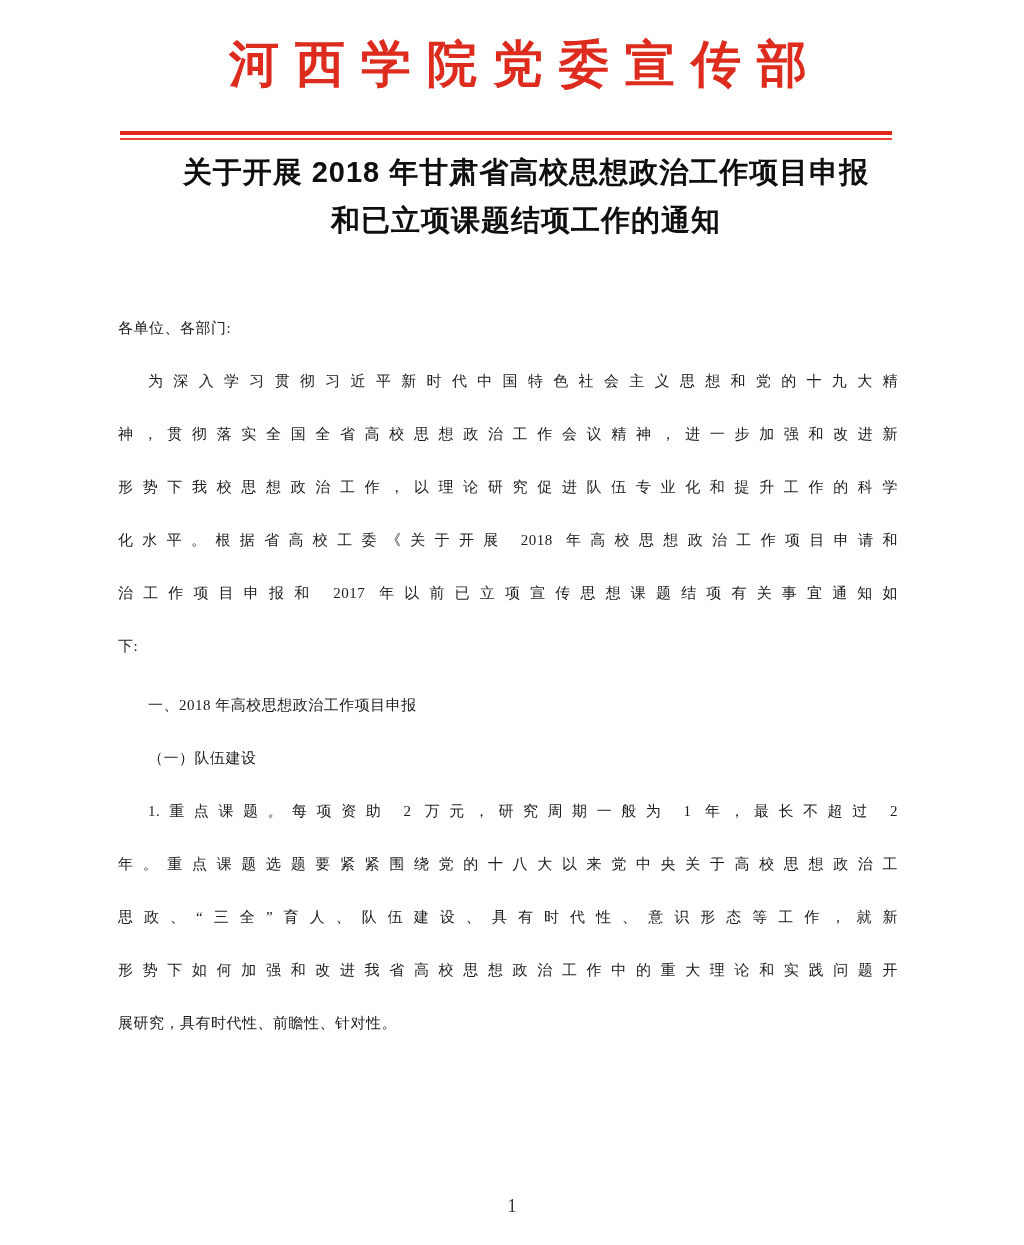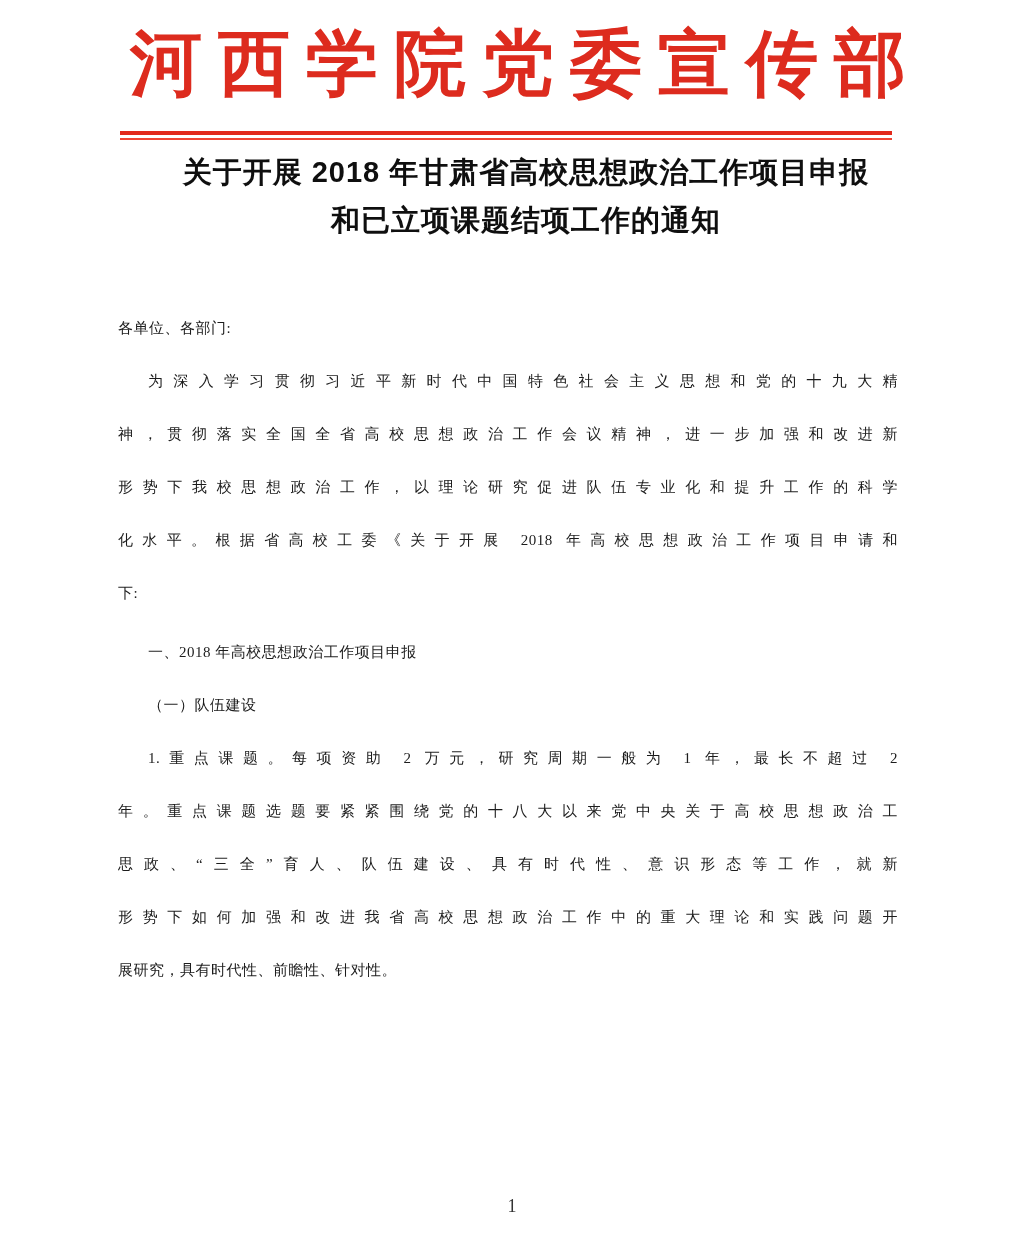--- a/index.html
+++ b/index.html
@@ -17,21 +17,21 @@
     overflow: hidden;
   }
   
   .org-header {
     position: absolute;
     top: 22px;
     left: 0;
     right: 0;
     text-align: center;
     font-family: "Liberation Serif", "DejaVu Serif", serif;
-    font-size: 72px;
+    font-size: 50px;
     font-weight: bold;
     color: #dd2b1e;
     letter-spacing: 16px;
     padding-left: 28px; 
     line-height: 84px;
     white-space: nowrap;
   }
   
   .rule-thick {
     position: absolute;
@@ -122,20 +122,21 @@
     <div class="t-line">关于开展 2018 年甘肃省高校思想政治工作项目申报</div>
     <div class="t-line">和已立项课题结项工作的通知</div>
   </div>
 
   <div class="doc-body">
     <div class="line">各单位、各部门:</div>
     <div class="line indent fill">为深入学习贯彻习近平新时代中国特色社会主义思想和党的十九大精</div>
     <div class="line fill">神，贯彻落实全国全省高校思想政治工作会议精神，进一步加强和改进新</div>
     <div class="line fill">形势下我校思想政治工作，以理论研究促进队伍专业化和提升工作的科学</div>
     <div class="line fill">化水平。根据省高校工委《关于开展 2018 年高校思想政治工作项目申请和</div>
+    <div class="line fill">治工作项目申报和 2017 年以前已立项宣传思想课题结项有关事宜通知如</div>
     <div class="line">下:</div>
     <div class="line indent sec-gap">一、2018 年高校思想政治工作项目申报</div>
     <div class="line indent">（一）队伍建设</div>
     <div class="line indent fill">1.重点课题。每项资助 2 万元，研究周期一般为 1 年，最长不超过 2</div>
     <div class="line fill">年。重点课题选题要紧紧围绕党的十八大以来党中央关于高校思想政治工</div>
     <div class="line fill">思政、“三全”育人、队伍建设、具有时代性、意识形态等工作，就新</div>
     <div class="line fill">形势下如何加强和改进我省高校思想政治工作中的重大理论和实践问题开</div>
     <div class="line">展研究，具有时代性、前瞻性、针对性。</div>
   </div>
 

